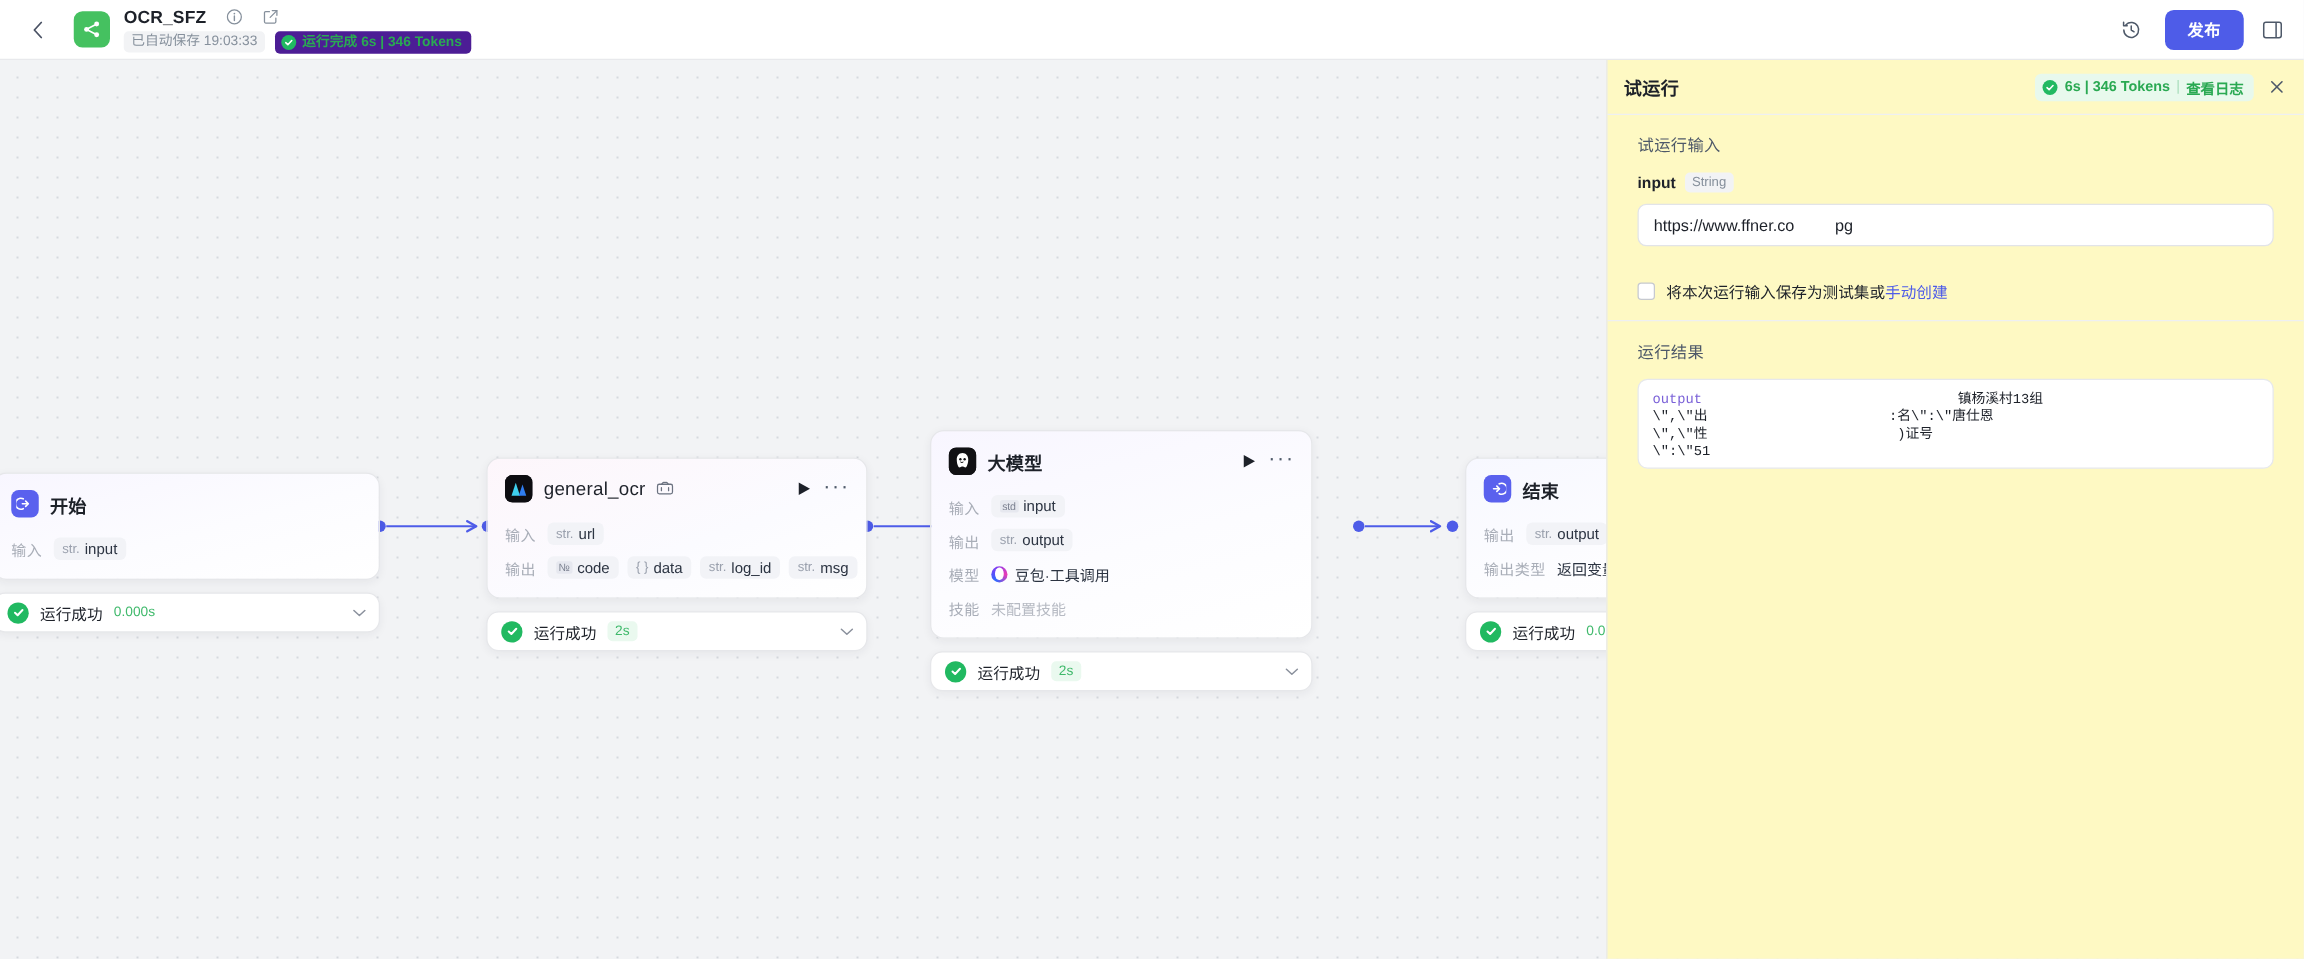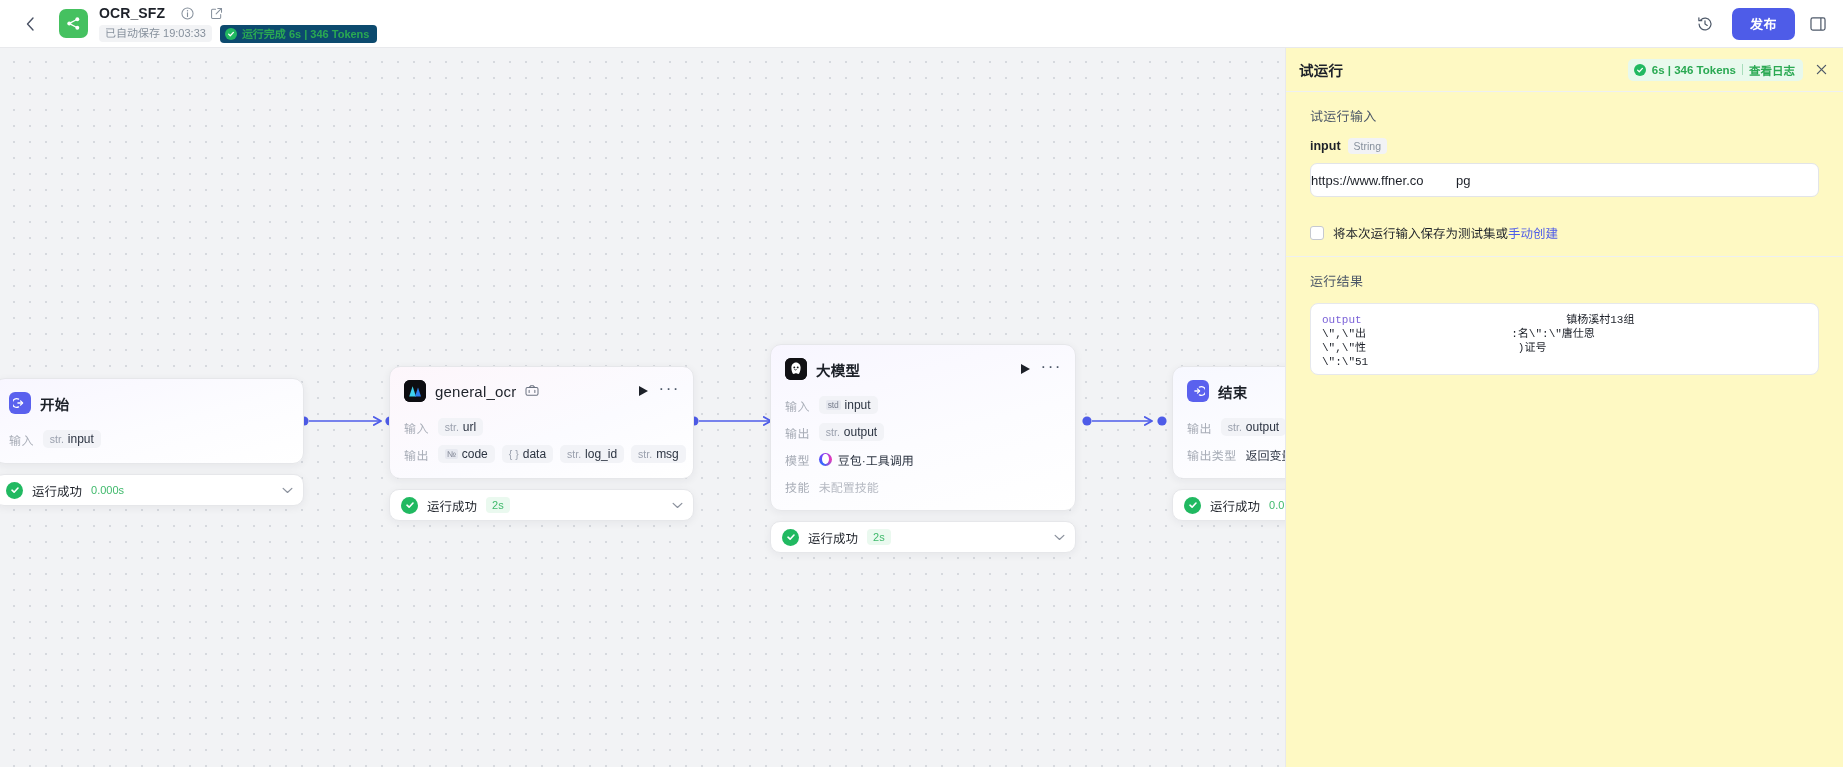--- a/index.html
+++ b/index.html
@@ -49,21 +49,21 @@
     display: inline-flex; align-items: center; justify-content: center; cursor: pointer;
   }
   .meta-row { display: flex; align-items: center; gap: 8px; margin-top: 3px; height: 18px; }
   .autosave {
     font-size: 11px; color: #86909c;
     background: #f2f3f5; border-radius: 4px;
     padding: 2px 6px; line-height: 13px; white-space: nowrap;
   }
   .run-pill {
     display: flex; align-items: center; gap: 5px;
-    background: #0c4a6e; border-radius: 4px;
+    background: #4c1d95; border-radius: 4px;
     padding: 2px 8px 2px 5px; white-space: nowrap;
   }
   .run-pill-text { font-size: 11px; color: #2aa952; font-weight: bold; line-height: 14px; }
 
   .check-circle {
     width: 12px; height: 12px; border-radius: 50%;
     background: #21b961; flex: 0 0 auto;
     display: flex; align-items: center; justify-content: center;
   }
   .check-circle svg { display: block; }
@@ -245,21 +245,21 @@
 
   .field-label-row { display: flex; align-items: center; gap: 7px; margin-bottom: 9px; }
   .field-name { font-size: 12.5px; color: #1d2129; font-weight: bold; }
   .field-type {
     font-size: 10.5px; color: #86909c; background: #f2f3f5;
     border-radius: 4px; padding: 2px 6px;
   }
   .text-input {
     width: 100%; height: 34px;
     border: 1px solid #e2e4e8; border-radius: 7px;
-    padding: 0 0; font-size: 13px; color: #1d2129;
+    padding: 0 12px; font-size: 13px; color: #1d2129;
     font-family: "Liberation Sans", sans-serif;
     background: #fff; outline: none;
   }
 
   .checkbox-row { display: flex; align-items: center; gap: 9px; margin-top: 26px; padding-bottom: 14px; }
   .cbox {
     width: 14px; height: 14px; border: 1px solid #c6c9d0;
     border-radius: 3px; background: #fff; flex: 0 0 auto; cursor: pointer;
   }
   .cbox-label { font-size: 12.5px; color: #1d2129; }
@@ -484,21 +484,21 @@
       <span class="status-text">运行成功</span>
       <span class="status-time">2s</span>
       <span class="status-chev">
         <svg width="11" height="7" viewBox="0 0 12 8" fill="none">
           <path d="M1 1.6 L6 6.2 L11 1.6" stroke="#8b919d" stroke-width="1.4" stroke-linecap="round" stroke-linejoin="round"></path>
         </svg>
       </span>
     </div>
   </div>
 
-  <div class="node" style="left:770px; top:296px; width:306px;">
+  <div class="node" style="left:744px; top:296px; width:306px;">
     <div class="node-card tinted-v">
       <div class="node-head">
         <span class="node-icon black">
           <svg width="22" height="22" viewBox="0 0 22 22">
             <rect width="22" height="22" fill="#111114"></rect>
             <path d="M11 4.4c-2.8 0-4.6 2.3-4.6 5.2 0 2.4.5 4.2 1.2 5.6.3.6 1 .9 1.6.6l.8-.4c.6-.3 1.3-.3 1.9 0l.8.4c.6.3 1.3 0 1.6-.6.7-1.4 1.3-3.2 1.3-5.6 0-2.9-1.8-5.2-4.6-5.2Z" fill="#fff"></path>
             <circle cx="9.3" cy="9.4" r="0.95" fill="#111114"></circle>
             <circle cx="12.7" cy="9.4" r="0.95" fill="#111114"></circle>
             <path d="M9.6 11.6c.5.55 1.3.55 1.8 0" stroke="#111114" stroke-width="0.85" stroke-linecap="round" fill="none"></path>
           </svg>

